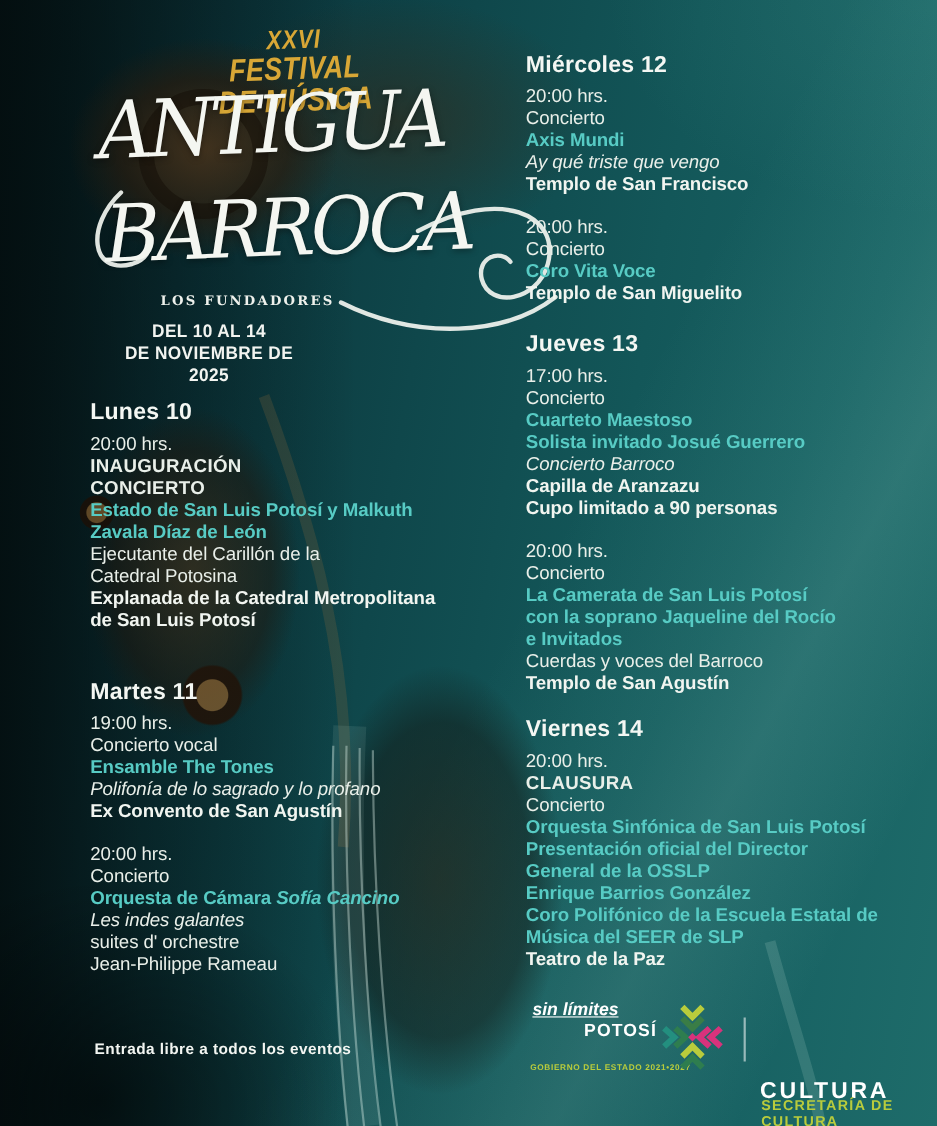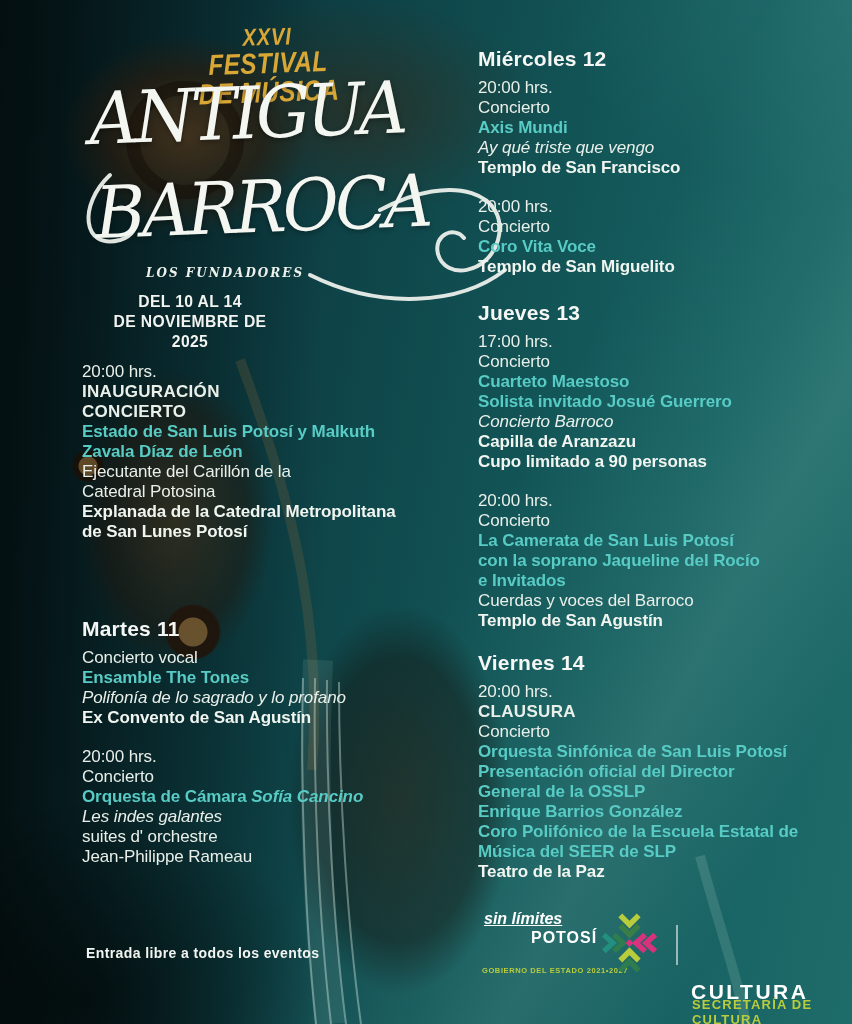--- a/index.html
+++ b/index.html
@@ -25,21 +25,21 @@
     color:#d8a736;font-style:italic;font-weight:800;
     transform:rotate(-2deg) scaleX(.84);transform-origin:center;}
   .gold .e{font-size:24px;line-height:25px;letter-spacing:1px;}
   .gold .l{font-size:29px;line-height:29px;letter-spacing:.5px;}
   .script{position:absolute;font-family:"DejaVu Serif", serif;font-style:italic;
     color:#f4f6f1;letter-spacing:-4px;transform:scaleX(.95) rotate(-2deg);
     transform-origin:left top;text-shadow:0 2px 6px rgba(0,0,0,.35);white-space:nowrap;}
   .antigua{left:88px;top:82px;font-size:72px;line-height:74px;}
   .barroca{left:94px;top:176px;font-size:72px;line-height:74px;}
   .fundadores{position:absolute;left:146px;top:266px;font-family:"DejaVu Serif", serif;
-    font-style:italic;font-weight:700;font-size:12px;letter-spacing:2px;color:#eef1ec;}
+    font-weight:700;font-size:12px;letter-spacing:2px;color:#eef1ec;}
   .dates{position:absolute;left:100px;top:291px;width:180px;text-align:center;
     color:#f2f4f0;font-weight:700;transform:scaleX(.95);}
   .dates div{font-size:16.5px;line-height:20px;letter-spacing:.4px;}
   svg.flourish{position:absolute;left:60px;top:140px;pointer-events:none;}
   
   .day{position:absolute;width:380px;}
   .day.left{left:82px;} .day.right{left:478px;}
   .day-h{margin:0 0 6px 0;font-size:21px;line-height:26px;font-weight:700;color:#f4f7f3;letter-spacing:.2px;}
   .event{margin:0 0 19px 0;}
   .ln{font-size:17px;line-height:20px;color:#e9efe9;white-space:nowrap;letter-spacing:-.1px;}
@@ -98,38 +98,40 @@
       </g>
     </svg>
     <div class="fundadores">LOS FUNDADORES</div>
     <div class="dates">
       <div>DEL 10 AL 14</div>
       <div>DE NOVIEMBRE DE 2025</div>
     </div>
   </header>
 
   <section class="day left" style="top:362px">
+    <h2 class="day-h">Lunes 10</h2>
     <div>
         <div class="event">
           <div class="ln">20:00 hrs.</div>
           <div class="ln caps">INAUGURACIÓN</div>
           <div class="ln caps">CONCIERTO</div>
           <div class="ln accent">Estado de San Luis Potosí y Malkuth</div>
           <div class="ln accent">Zavala Díaz de León</div>
           <div class="ln">Ejecutante del Carillón de la</div>
           <div class="ln">Catedral Potosina</div>
           <div class="ln venue">Explanada de la Catedral Metropolitana</div>
-          <div class="ln venue">de San Lunes Potosí</div>
+          <div class="ln venue">de San Luis Potosí</div>
         </div>
       </div>
   </section>
   <section class="day left" style="top:616px">
     <h2 class="day-h">Martes 11</h2>
     <div>
         <div class="event">
+          <div class="ln">19:00 hrs.</div>
           <div class="ln">Concierto vocal</div>
           <div class="ln accent">Ensamble The Tones</div>
           <div class="ln it">Polifonía de lo sagrado y lo profano</div>
           <div class="ln venue">Ex Convento de San Agustín</div>
         </div>
         <div class="event">
           <div class="ln">20:00 hrs.</div>
           <div class="ln">Concierto</div>
           <div class="ln"><span class="ln accent">Orquesta de Cámara </span><span class="ln accent it">Sofía Cancino</span></div>
           <div class="ln it">Les indes galantes</div>

